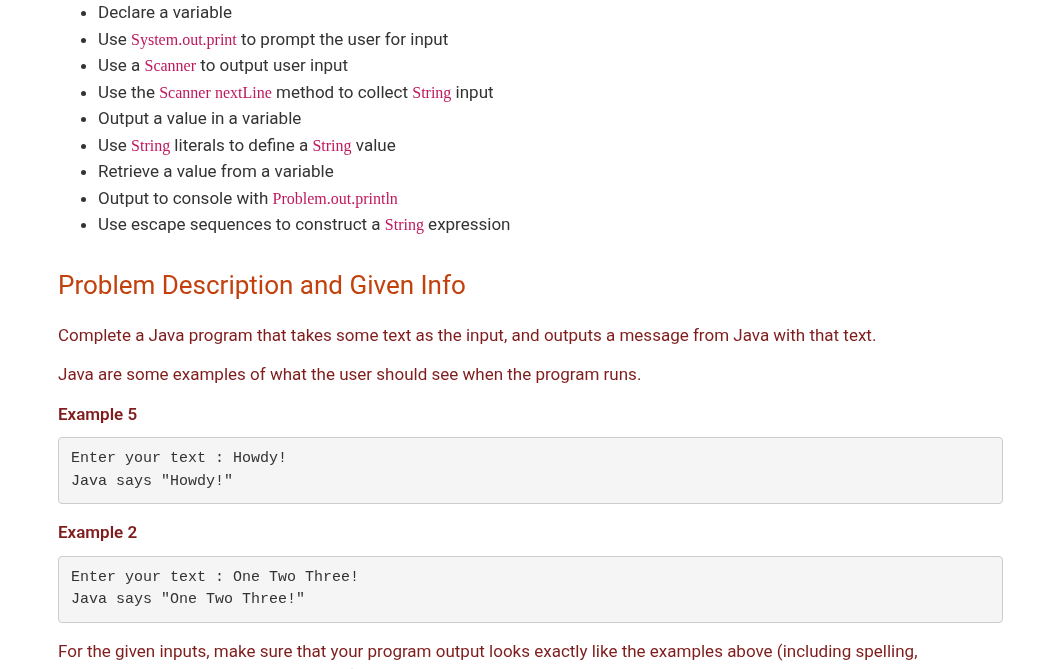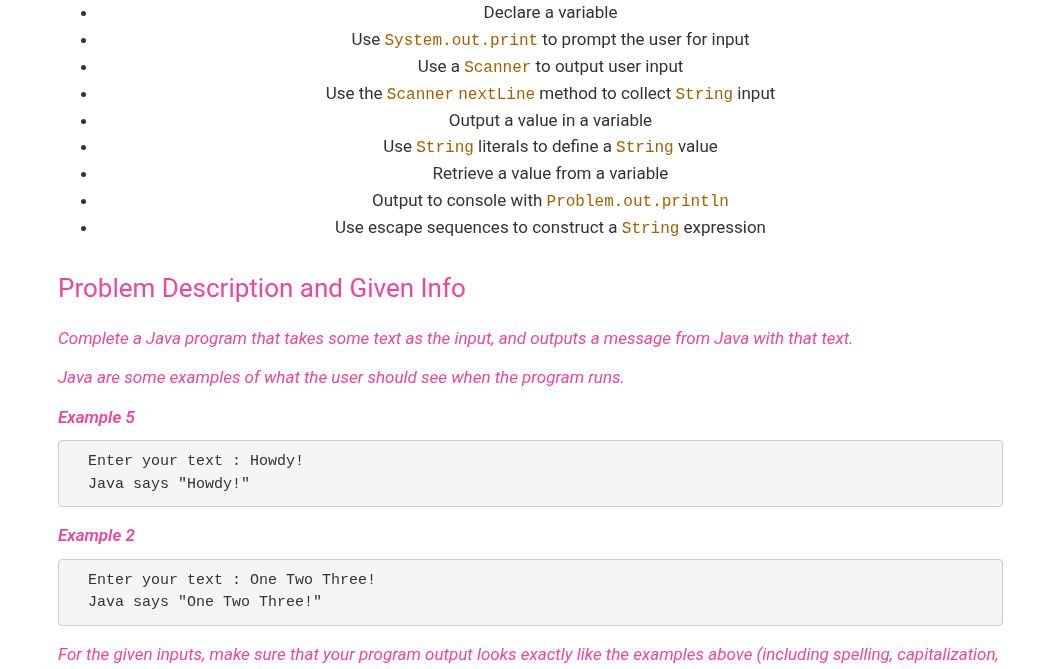--- a/index.html
+++ b/index.html
@@ -7,52 +7,50 @@
     font-size: 17px;
     line-height: 1.5;
     color: #333;
     margin: 0;
     padding: 0 58px 20px 58px;
     background: #fff;
   }
   ul {
     margin: 0 0 20px 0;
     padding-left: 40px;
-    text-align: center;
   }
   li {
     list-style-type: disc;
     color: #333;
     margin-bottom: 1px;
   }
   code {
-    font-family: Liberation Mono, monospace;
+    font-family: Liberation Serif, serif;
     font-size: 16px;
-    color: #a16207;
+    color: #be185d;
   }
   h2 {
-    color: #ec4899;
+    color: #c2410c;
     font-weight: 400;
     font-size: 26px;
     margin: 28px 0 18px 0;
   }
   p {
     margin: 0 0 14px 0;
-    color: #ec4899;
-    font-style: italic;
+    color: #7f1d1d;
   }
   .example-label {
     font-weight: 600;
     margin: 14px 0 10px 0;
   }
   pre {
     background: #f5f5f5;
     border: 1px solid #ccc;
     border-radius: 4px;
-    padding: 10px 29px;
+    padding: 10px 12px;
     font-family: "SFMono-Regular", Consolas, "Liberation Mono", Menlo, Courier, monospace;
     font-size: 15px;
     line-height: 1.5;
     margin: 0 0 16px 0;
     white-space: pre;
     color: #333;
   }
 </style>
 </head>
 <body>

